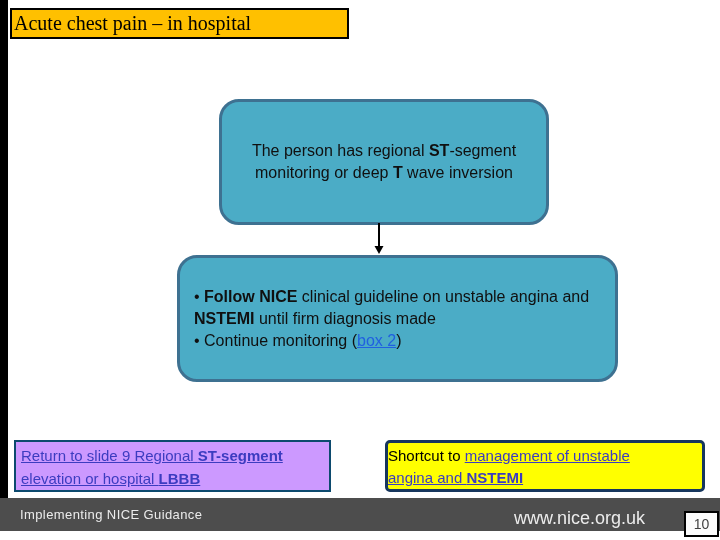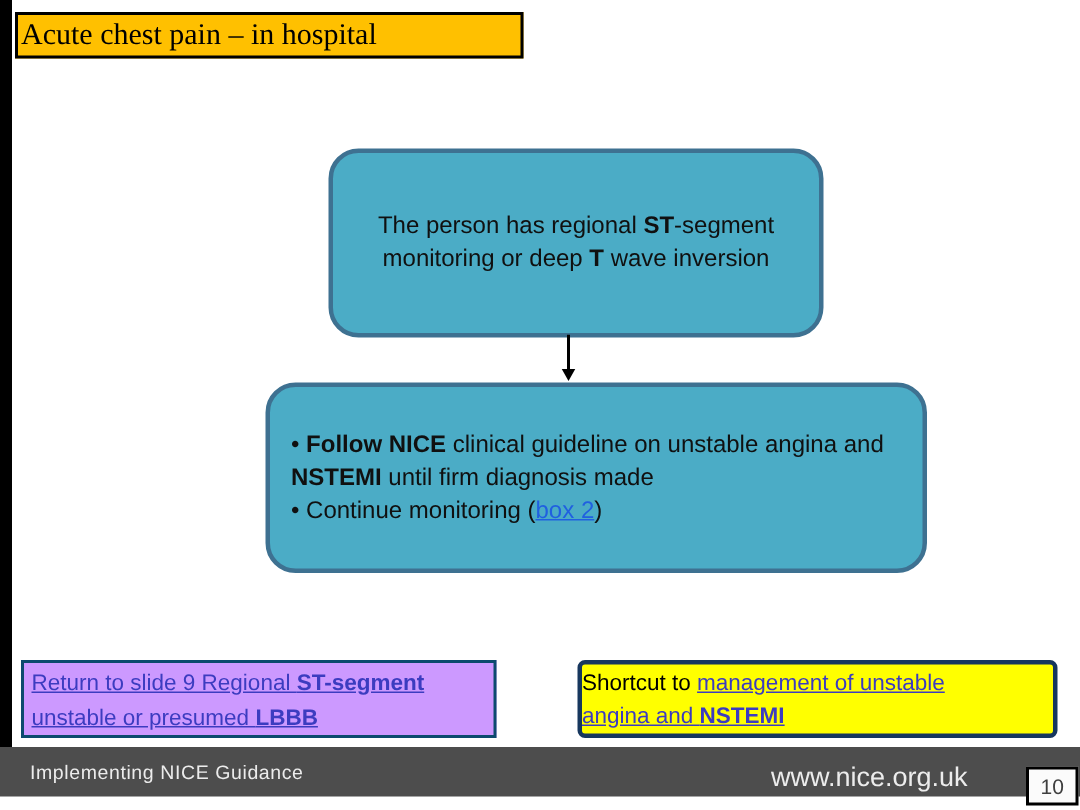--- a/index.html
+++ b/index.html
@@ -160,21 +160,21 @@
 
   <div class="flow-box box2">
     <div>
         <div class="rich-line"><span>• </span><span class="seg-bold">Follow NICE</span><span> clinical guideline on unstable angina and</span></div>
         <div class="rich-line"><span class="seg-bold">NSTEMI</span><span> until firm diagnosis made</span></div>
         <div class="rich-line"><span>• Continue monitoring (</span><span class="seg-link">box 2</span><span>)</span></div>
       </div>
   </div>
 
   <a class="purple-box">
-    <span><div class="rich-line"><span class="seg-link">Return to slide 9 Regional </span><span class="seg-link seg-bold">ST-segment</span></div><div class="rich-line"><span class="seg-link">unstable or presumed </span><span class="seg-link seg-bold">LBBB</span></div></span>
+    <span><div class="rich-line"><span class="seg-link">Return to slide 9 Regional </span><span class="seg-link seg-bold">ST-segment</span></div><div class="rich-line"><span class="seg-link">elevation or hospital </span><span class="seg-link seg-bold">LBBB</span></div></span>
   </a>
 
   <a class="yellow-box">
     <span><div class="rich-line"><span>Shortcut to </span><span class="seg-link">management of unstable</span></div><div class="rich-line"><span class="seg-link">angina and </span><span class="seg-link seg-bold">NSTEMI</span></div></span>
   </a>
 
   <div class="orange-stripe"></div>
 
   <div class="footer-bar">
     <span class="footer-left">Implementing NICE Guidance</span>

